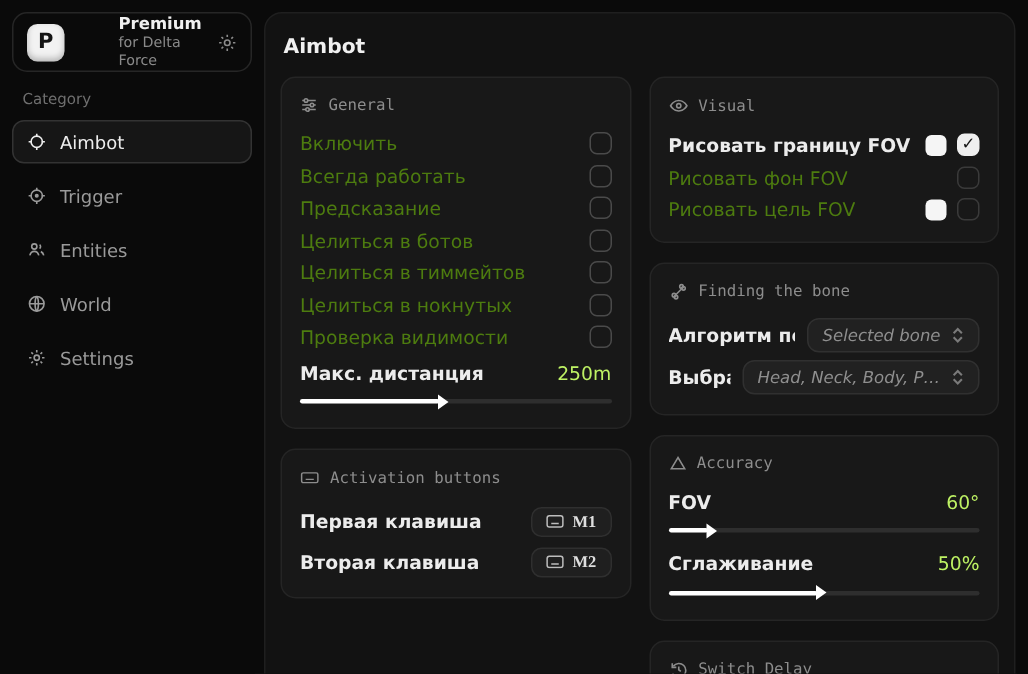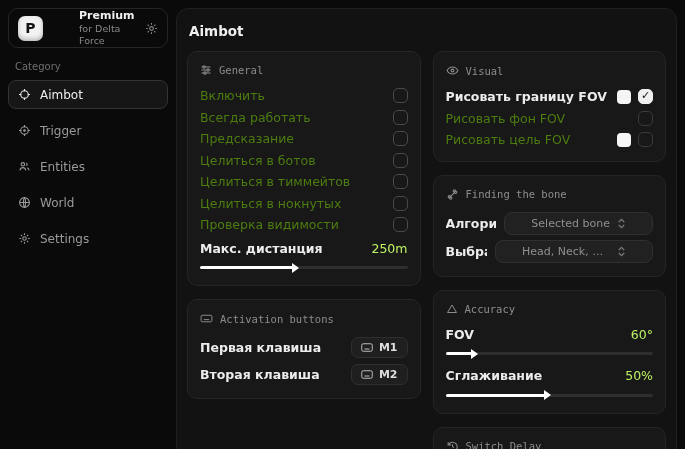--- a/index.html
+++ b/index.html
@@ -106,30 +106,30 @@
     content:""; position:absolute; right:-6px; top:50%; margin-top:-5px;
     border-left:7px solid #ffffff;
     border-top:5px solid transparent; border-bottom:5px solid transparent;
   }
 
   
   .keybadge {
     display:flex; align-items:center; gap:6px;
     background:#1f1f1f; border:1px solid #2f2f2f; border-radius:7px;
     padding:3px 9px; font-size:11px; font-weight:bold; color:#dedede;
-    cursor:pointer; flex:0 0 auto;
+    cursor:pointer; flex:0 0 auto;font-family:Liberation Serif, serif;
   }
   .keybadge .k-ic { color:#bdbdbd; }
 
   
   .dropdown {
     display:flex; align-items:center; gap:7px;
     background:#212121; border:1px solid #303030; border-radius:8px;
-    padding:4px 26px; font-size:11px; color:#8f8f8f;
-    cursor:pointer; flex:0 0 auto; max-width:158px;
+    padding:4px 9px; font-size:11px; color:#8f8f8f;
+    cursor:pointer; flex:0 0 auto; max-width:158px;font-style:italic;
   }
   .dropdown .dd-txt { white-space:nowrap; overflow:hidden; text-overflow:ellipsis; }
   .dropdown .dd-ic { color:#7a7a7a; flex:0 0 auto; }
 </style>
 </head>
 <body>
 
 <div class="sidebar">
   <div class="brand">
     <div class="logo">P</div>

